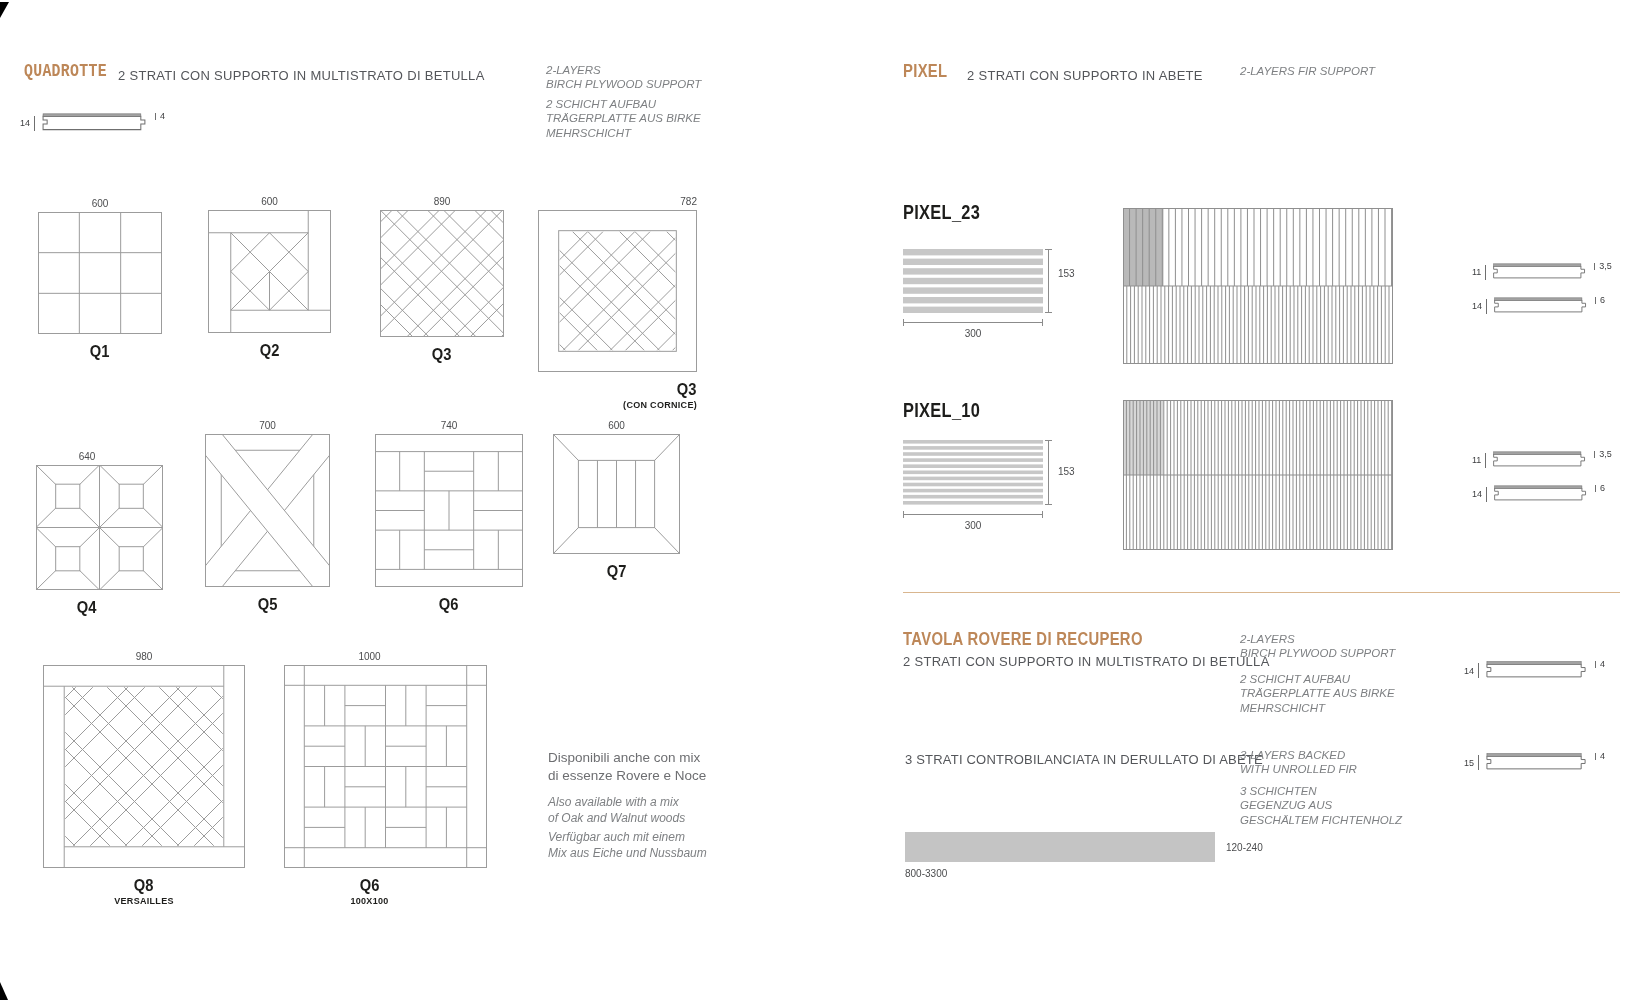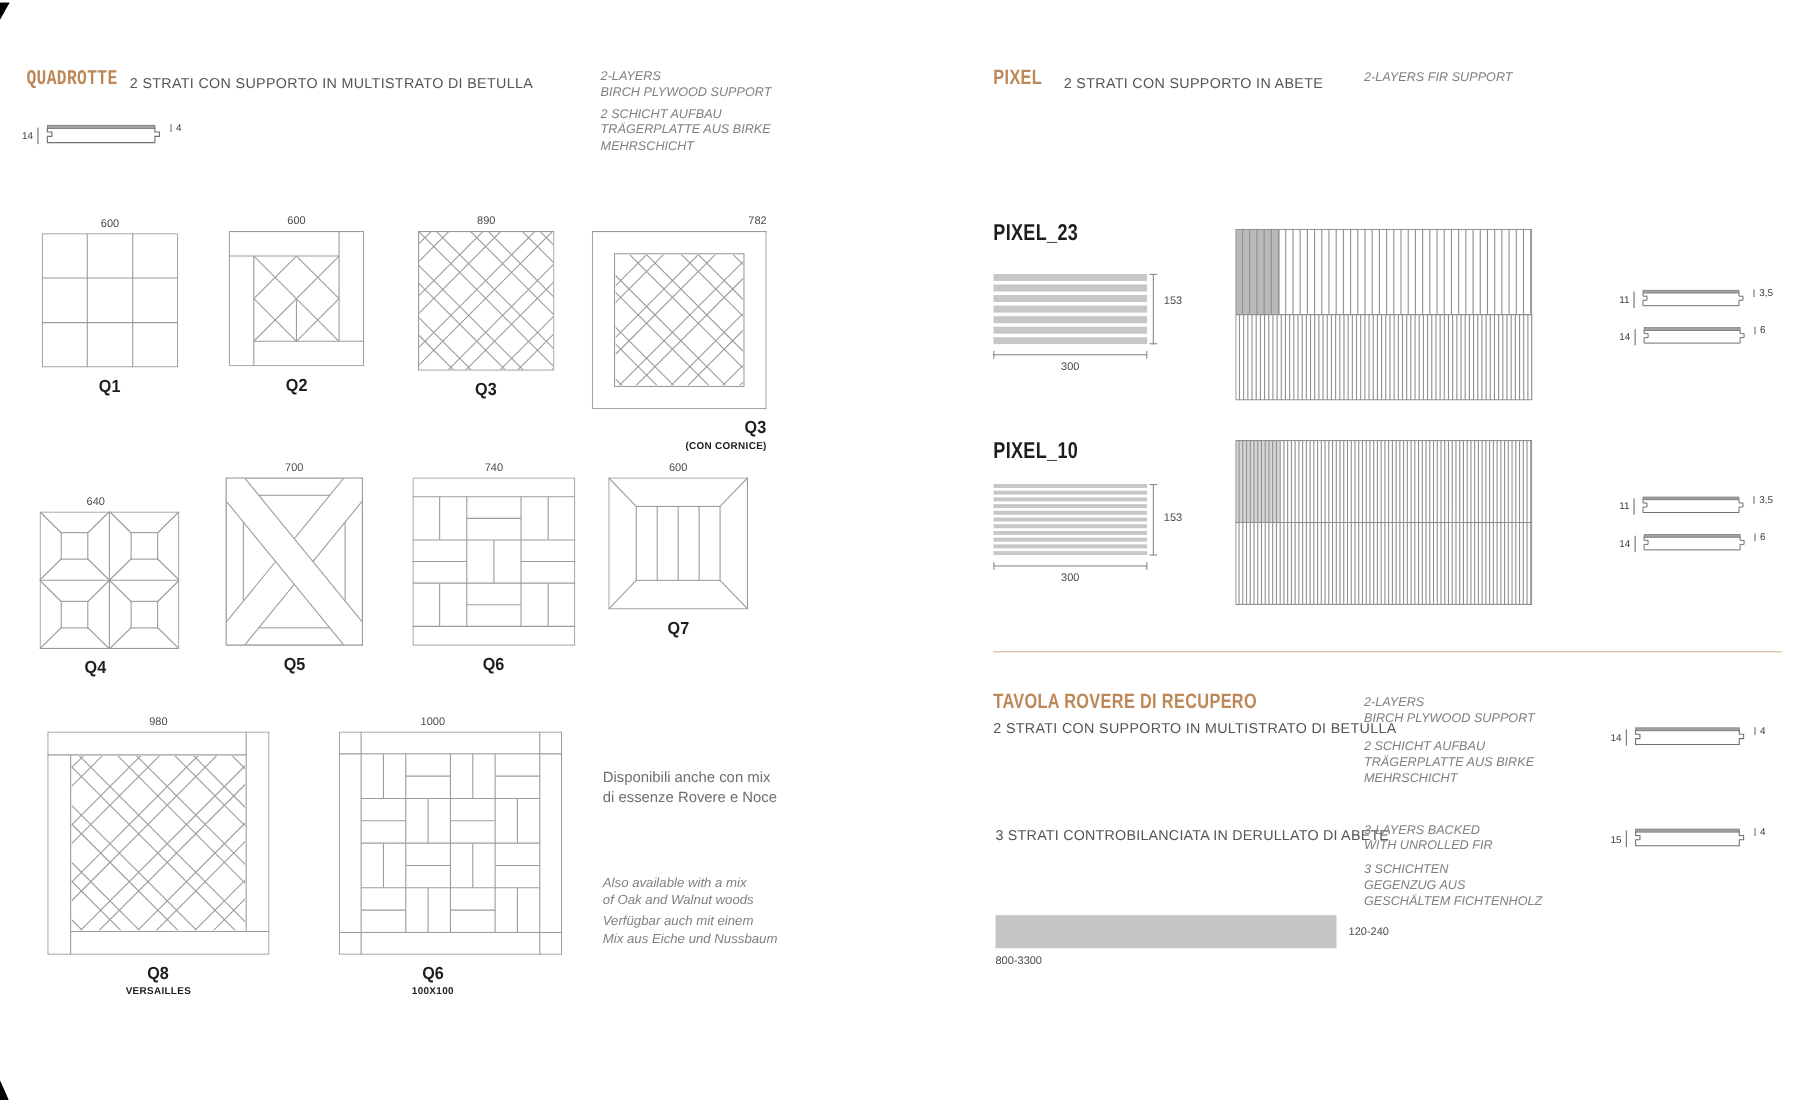--- a/index.html
+++ b/index.html
@@ -342,21 +342,21 @@
           <line x1="109" y1="-2" x2="316" y2="205" stroke="#9c9c9c" stroke-width="1"></line>
           <line x1="144" y1="-2" x2="351" y2="205" stroke="#9c9c9c" stroke-width="1"></line>
           <line x1="161" y1="-2" x2="368" y2="205" stroke="#9c9c9c" stroke-width="1"></line>
           <line x1="196" y1="-2" x2="403" y2="205" stroke="#9c9c9c" stroke-width="1"></line>
           <line x1="213" y1="-2" x2="420" y2="205" stroke="#9c9c9c" stroke-width="1"></line>
         </g>
       </svg>
     <div><span class="tlabel">Q8</span></div>
     <div class="tsub">VERSAILLES</div>
   </div>
-  <div class="tile" style="left:308px;top:651px;width:171px;">
+  <div class="tile" style="left:284px;top:651px;width:171px;">
     <div class="dim">1000</div>
     <svg width="203" height="203">
         <rect x="0.5" y="0.5" width="202" height="202" fill="none" stroke="#9c9c9c" stroke-width="1"></rect>
         <rect x="20.3" y="20.3" width="162.4" height="162.4" fill="none" stroke="#9c9c9c" stroke-width="1"></rect>
         <line x1="20.3" y1="0" x2="20.3" y2="20.3" stroke="#9c9c9c" stroke-width="1"></line>
         <line x1="182.7" y1="0" x2="182.7" y2="20.3" stroke="#9c9c9c" stroke-width="1"></line>
         <line x1="20.3" y1="182.7" x2="20.3" y2="203" stroke="#9c9c9c" stroke-width="1"></line>
         <line x1="182.7" y1="182.7" x2="182.7" y2="203" stroke="#9c9c9c" stroke-width="1"></line>
         <line x1="0" y1="20.3" x2="20.3" y2="20.3" stroke="#9c9c9c" stroke-width="1"></line>
         <line x1="182.7" y1="20.3" x2="203" y2="20.3" stroke="#9c9c9c" stroke-width="1"></line>
@@ -382,21 +382,21 @@
         <line x1="101.49999999999999" y1="162.39999999999998" x2="142.09999999999997" y2="162.39999999999998" stroke="#9c9c9c" stroke-width="1"></line>
         <line x1="142.1" y1="40.599999999999994" x2="182.7" y2="40.599999999999994" stroke="#9c9c9c" stroke-width="1"></line>
         <line x1="162.39999999999998" y1="60.89999999999999" x2="162.39999999999998" y2="101.49999999999999" stroke="#9c9c9c" stroke-width="1"></line>
         <line x1="142.1" y1="121.79999999999998" x2="182.7" y2="121.79999999999998" stroke="#9c9c9c" stroke-width="1"></line>
         <line x1="162.39999999999998" y1="142.1" x2="162.39999999999998" y2="182.7" stroke="#9c9c9c" stroke-width="1"></line>
       </svg>
     <div><span class="tlabel">Q6</span></div>
     <div class="tsub">100X100</div>
   </div>
 
-  <div class="abs avail-it" style="left:548px;top:698px;width:240px;">Disponibili anche con mix
+  <div class="abs avail-it" style="left:548px;top:749px;width:240px;">Disponibili anche con mix
 di essenze Rovere e Noce</div>
   <div class="abs avail" style="left:548px;top:795px;width:240px;">Also available with a mix
 of Oak and Walnut woods</div>
   <div class="abs avail" style="left:548px;top:830px;width:240px;">Verfügbar auch mit einem
 Mix aus Eiche und Nussbaum</div>
 
   <div class="abs" style="left:903px;top:60px;">
     <span class="title">PIXEL</span>
   </div>
   <div class="abs subtitle" style="left:967px;top:68px;">2 STRATI CON SUPPORTO IN ABETE</div>

